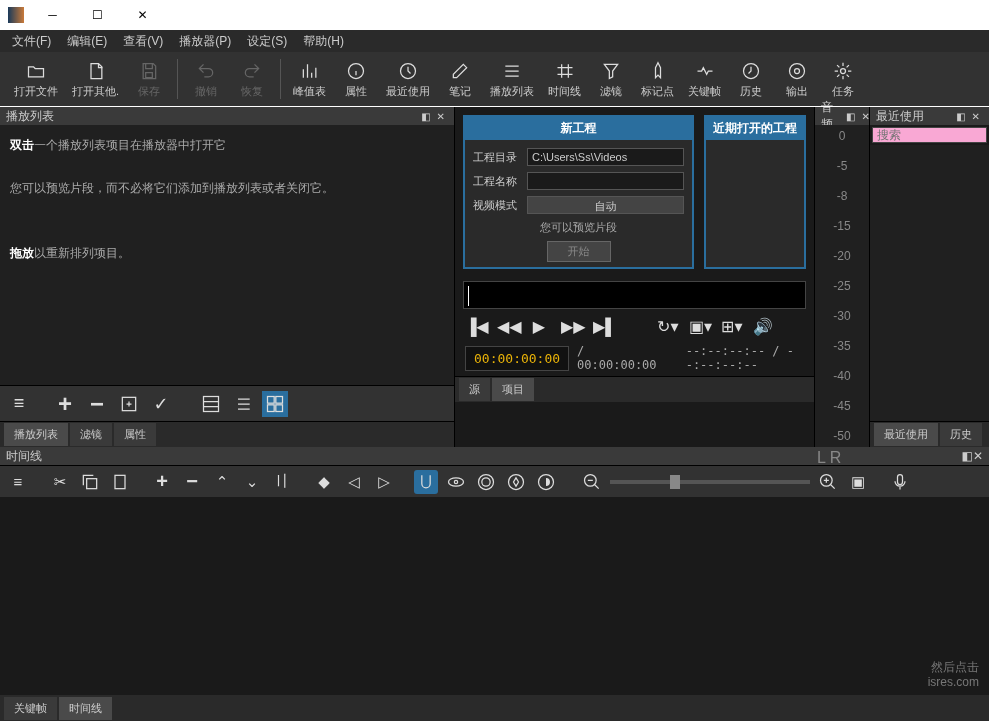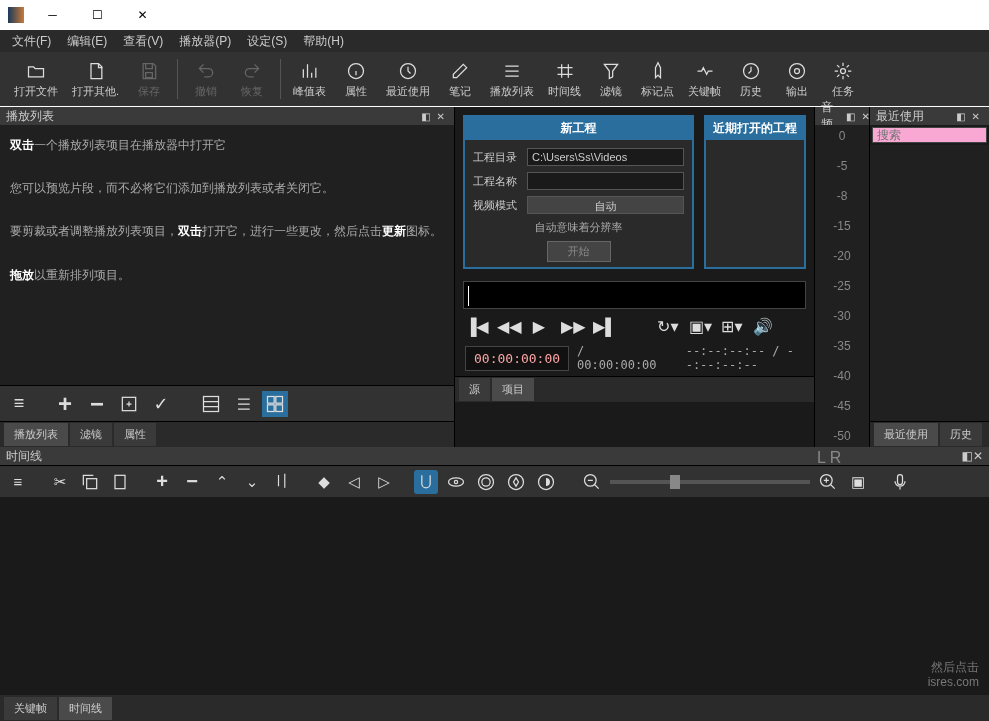--- a/index.html
+++ b/index.html
@@ -34,21 +34,21 @@
 .frow label{width:50px;color:#ccc;font-size:11px}
 .frow input,.frow .sel{flex:1;background:#1a1a1a;border:1px solid #555;color:#ccc;padding:2px 4px;font-size:11px;height:18px}
 .frow .sel{text-align:center;background:#444}
 .autotxt{text-align:center;color:#aaa;font-size:11px}
 .startbtn{background:#444;border:1px solid #666;color:#888;padding:2px 20px;align-self:center;font-size:11px}
 .preview{margin:4px 8px;height:28px;background:#000;border:1px solid #444}
 .preview .cursor{width:1px;height:20px;background:#fff;margin:4px}
 .transport{display:flex;align-items:center;gap:12px;padding:4px 10px;justify-content:flex-start}
 .transport .tb{color:#ddd;cursor:pointer;font-size:16px;width:20px;text-align:center}
 .tc-row{display:flex;align-items:center;gap:8px;padding:4px 10px}
-.tc{background:#111;border:1px solid #444;padding:4px 8px;font-family:monospace;color:#fca5a5;font-size:13px}
+.tc{background:#111;border:1px solid #444;padding:4px 8px;font-family:monospace;color:#eab308;font-size:13px}
 .tc2{color:#aaa;font-family:monospace;font-size:12px}
 .audio-panel{width:55px;border-left:1px solid #000;display:flex;flex-direction:column}
 .audio-scale{flex:1;background:#202020;display:flex;flex-direction:column;align-items:center;padding:4px 0;gap:16px;font-size:10px;color:#888}
 .lr{text-align:left;color:#888;padding:2px;font-size:16px}
 .recent-panel{width:120px;border-left:1px solid #000;display:flex;flex-direction:column}
 .search{background:#f9a8d4;border:1px solid #444;color:#666;padding:2px 4px;margin:2px;font-size:12px;height:16px}
 .pl-tool{height:36px;background:#323232;display:flex;align-items:center;padding:0 6px;gap:6px;border-top:1px solid #000}
 .pl-tool .ib{width:26px;height:26px;display:flex;align-items:center;justify-content:center;cursor:pointer;color:#ddd;font-size:18px}
 .pl-tool .ib.active{background:#2a6e9e}
 .tabs{height:26px;background:#2a2a2a;display:flex;align-items:center;padding:0 4px;gap:2px;border-top:1px solid #000}
@@ -235,21 +235,21 @@
   <div class="playlist-panel">
     <div class="panel-hdr">
       <span>播放列表</span>
         <span class="sp"></span>
       <span class="x">◧</span>
       <span class="x">✕</span>
     </div>
     <div class="playlist-body">
       <p><b>双击</b><span>一个播放列表项目在播放器中打开它</span></p><br>
       <p>您可以预览片段，而不必将它们添加到播放列表或者关闭它。</p><br>
-      <p><span>要剪裁或者调整播放列表项目，</span><b>双击</b><span>打开它，进行一些更改，然后点击</span><b>更新</b><span>图标。</span></p><br>
+      <br>
       <p><b>拖放</b><span>以重新排列项目。</span></p>
     </div>
     <div class="pl-tool">
       <div class="ib">≡</div>
       <div style="width:8px"></div>
       <div class="ib" style="font-size:24px;font-weight:bold">+</div>
       <div class="ib" style="font-size:24px;font-weight:bold">−</div>
       <div class="ib">
           <svg viewBox="0 0 24 24">
             <rect x="4" y="4" width="16" height="16"></rect>
@@ -295,21 +295,21 @@
               <input value="C:\Users\Ss\Videos" style="">
             </div>
           <div class="frow">
               <label>工程名称</label>
               <input value="" style="">
             </div>
           <div class="frow">
               <label>视频模式</label>
               <div class="sel">自动</div>
             </div>
-          <div class="autotxt">自动意味着分辨率</div>
+          <div class="autotxt">您可以预览片段</div>
           <button class="startbtn">开始</button>
         </div>
       </div>
       <div class="pbox recent">
         <div class="pbox-hdr">近期打开的工程</div>
         <div class="pbox-body"></div>
       </div>
     </div>
     <div class="preview">
         <div class="cursor"></div>

